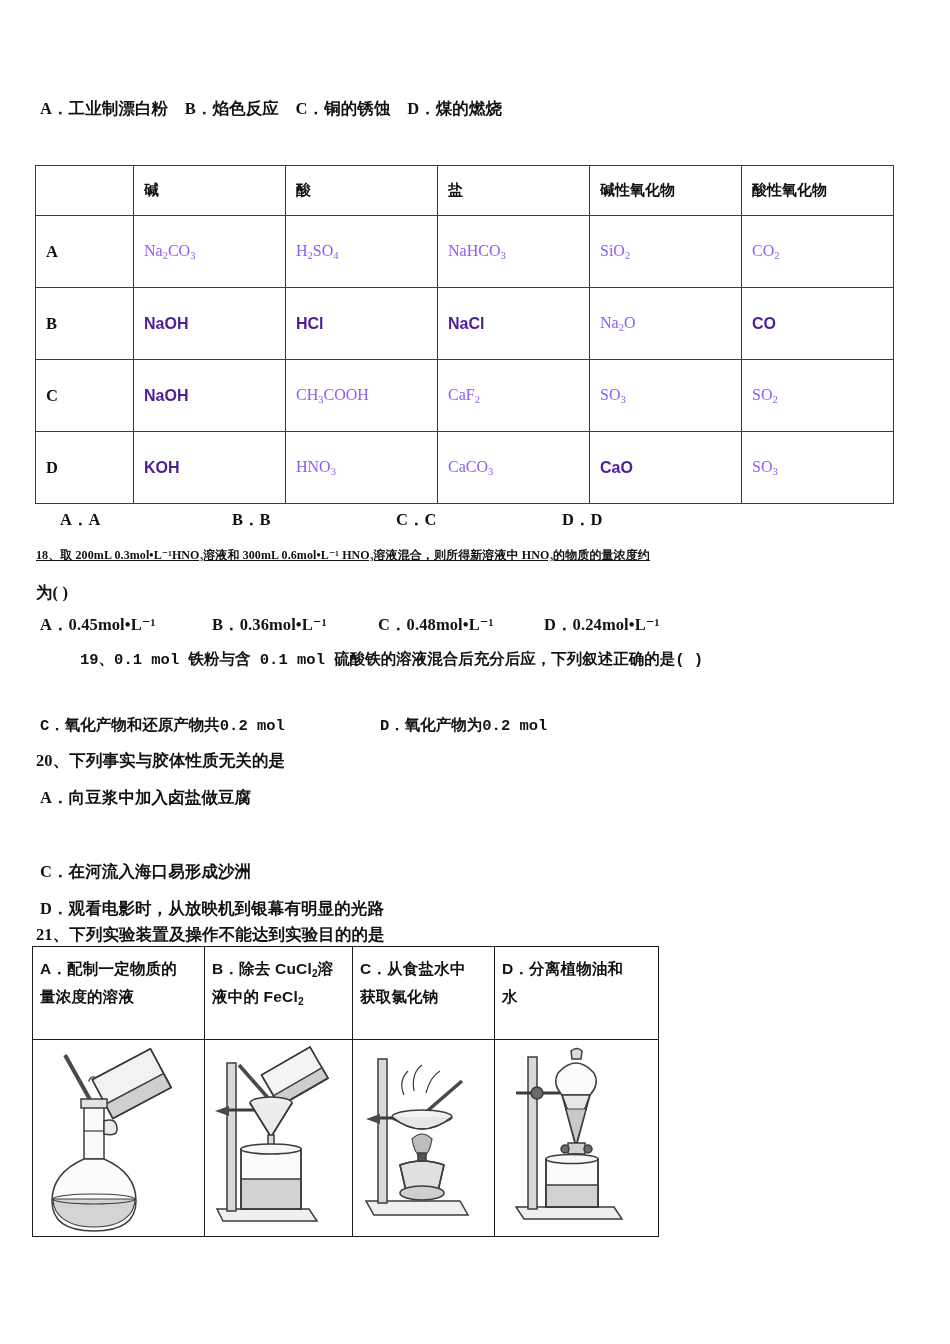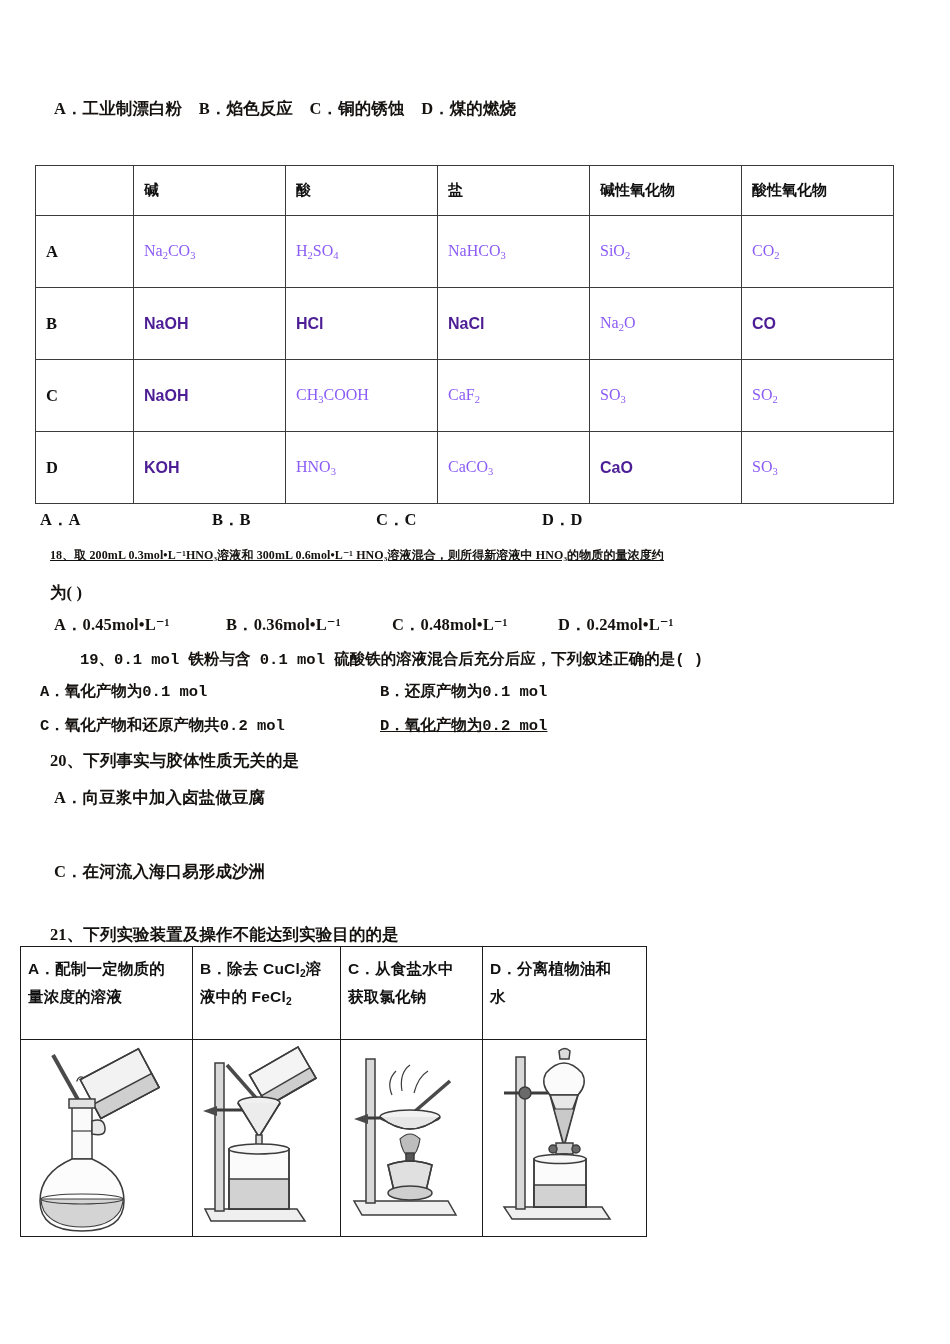--- a/index.html
+++ b/index.html
@@ -26,21 +26,20 @@
   .line {
     position: absolute;
     white-space: nowrap;
     font-size: 16.5px;
     line-height: 1.1;
     color: #15120f;
   }
   .qline {
     font-weight: bold;
     letter-spacing: 0.1px;
-    margin-left: 14px;
   }
   .mono {
     font-family: "Liberation Mono", "DejaVu Sans Mono", monospace;
     font-weight: bold;
     font-size: 15.5px;
   }
   sub {
     font-size: 0.66em;
     vertical-align: -0.25em;
   }
@@ -91,26 +90,26 @@
   .c5 { width: 152px; }
 
   .ans-row-17 {
     position: absolute;
     top: 509px;
     left: 40px;
     width: 880px;
     font-size: 16.5px;
     font-weight: bold;
   }
-  .ans-row-17 span { position: absolute; white-space: nowrap; }
+  .ans-row-17 span { position: absolute; white-space: nowrap; margin-left: 20px; }
 
   
   .exp-table {
     position: absolute;
-    left: 20px;
+    left: 32px;
     top: 946px;
     width: 612px;
     border-collapse: collapse;
     table-layout: fixed;
   }
   .exp-table td {
     border: 1px solid #1c1c1c;
     vertical-align: top;
     padding: 8px 7px 6px 7px;
   }
@@ -202,30 +201,28 @@
     <span style="left:502px;">D．D</span>
   </div>
 
   <div class="line qline" style="left:36px; top:549px; font-size:12px;text-decoration:underline;">18、取 200mL 0.3mol•L⁻¹HNO₃溶液和 300mL 0.6mol•L⁻¹ HNO₃溶液混合，则所得新溶液中 HNO₃的物质的量浓度约</div>
   <div class="line qline" style="left:36px; top:584px;">为(      )</div>
   <div class="line qline" style="left:40px; top:616px;">
     <span style="display:inline-block; width:172px;">A．0.45mol•L⁻¹</span><span style="display:inline-block; width:166px;">B．0.36mol•L⁻¹</span><span style="display:inline-block; width:166px;">C．0.48mol•L⁻¹</span><span style="display:inline-block;">D．0.24mol•L⁻¹</span>
   </div>
 
   <div class="line mono" style="left:36px; top:652px;margin-left:44px;">19、0.1 mol 铁粉与含 0.1 mol 硫酸铁的溶液混合后充分后应，下列叙述正确的是(    )</div>
-  <div class="line mono" style="left:40px; top:684px;">
-    <span style="display:inline-block; width:340px;">A．氧化产物为0.1 mol</span><span>B．还原产物为0.1 mol</span>
-  </div>
-  <div class="line mono" style="left:40px; top:718px;text-decoration:underline;">
+  <div class="line mono" style="left:40px; top:718px;">
     <span style="display:inline-block; width:340px;">C．氧化产物和还原产物共0.2 mol</span><span>D．氧化产物为0.2 mol</span>
   </div>
 
   <div class="line qline" style="left:36px; top:752px;">20、下列事实与胶体性质无关的是</div>
   <div class="line qline" style="left:40px; top:789px;">A．向豆浆中加入卤盐做豆腐</div>
   <div class="line qline" style="left:40px; top:863px;">C．在河流入海口易形成沙洲</div>
+  <div class="line qline" style="left:40px; top:900px;">D．观看电影时，从放映机到银幕有明显的光路</div>
 
   <div class="line qline" style="left:36px; top:926px;">21、下列实验装置及操作不能达到实验目的的是</div>
 
   <table class="exp-table">
     <colgroup>
         <col class="e0">
         <col class="e1">
         <col class="e2">
         <col class="e3">
       </colgroup>

